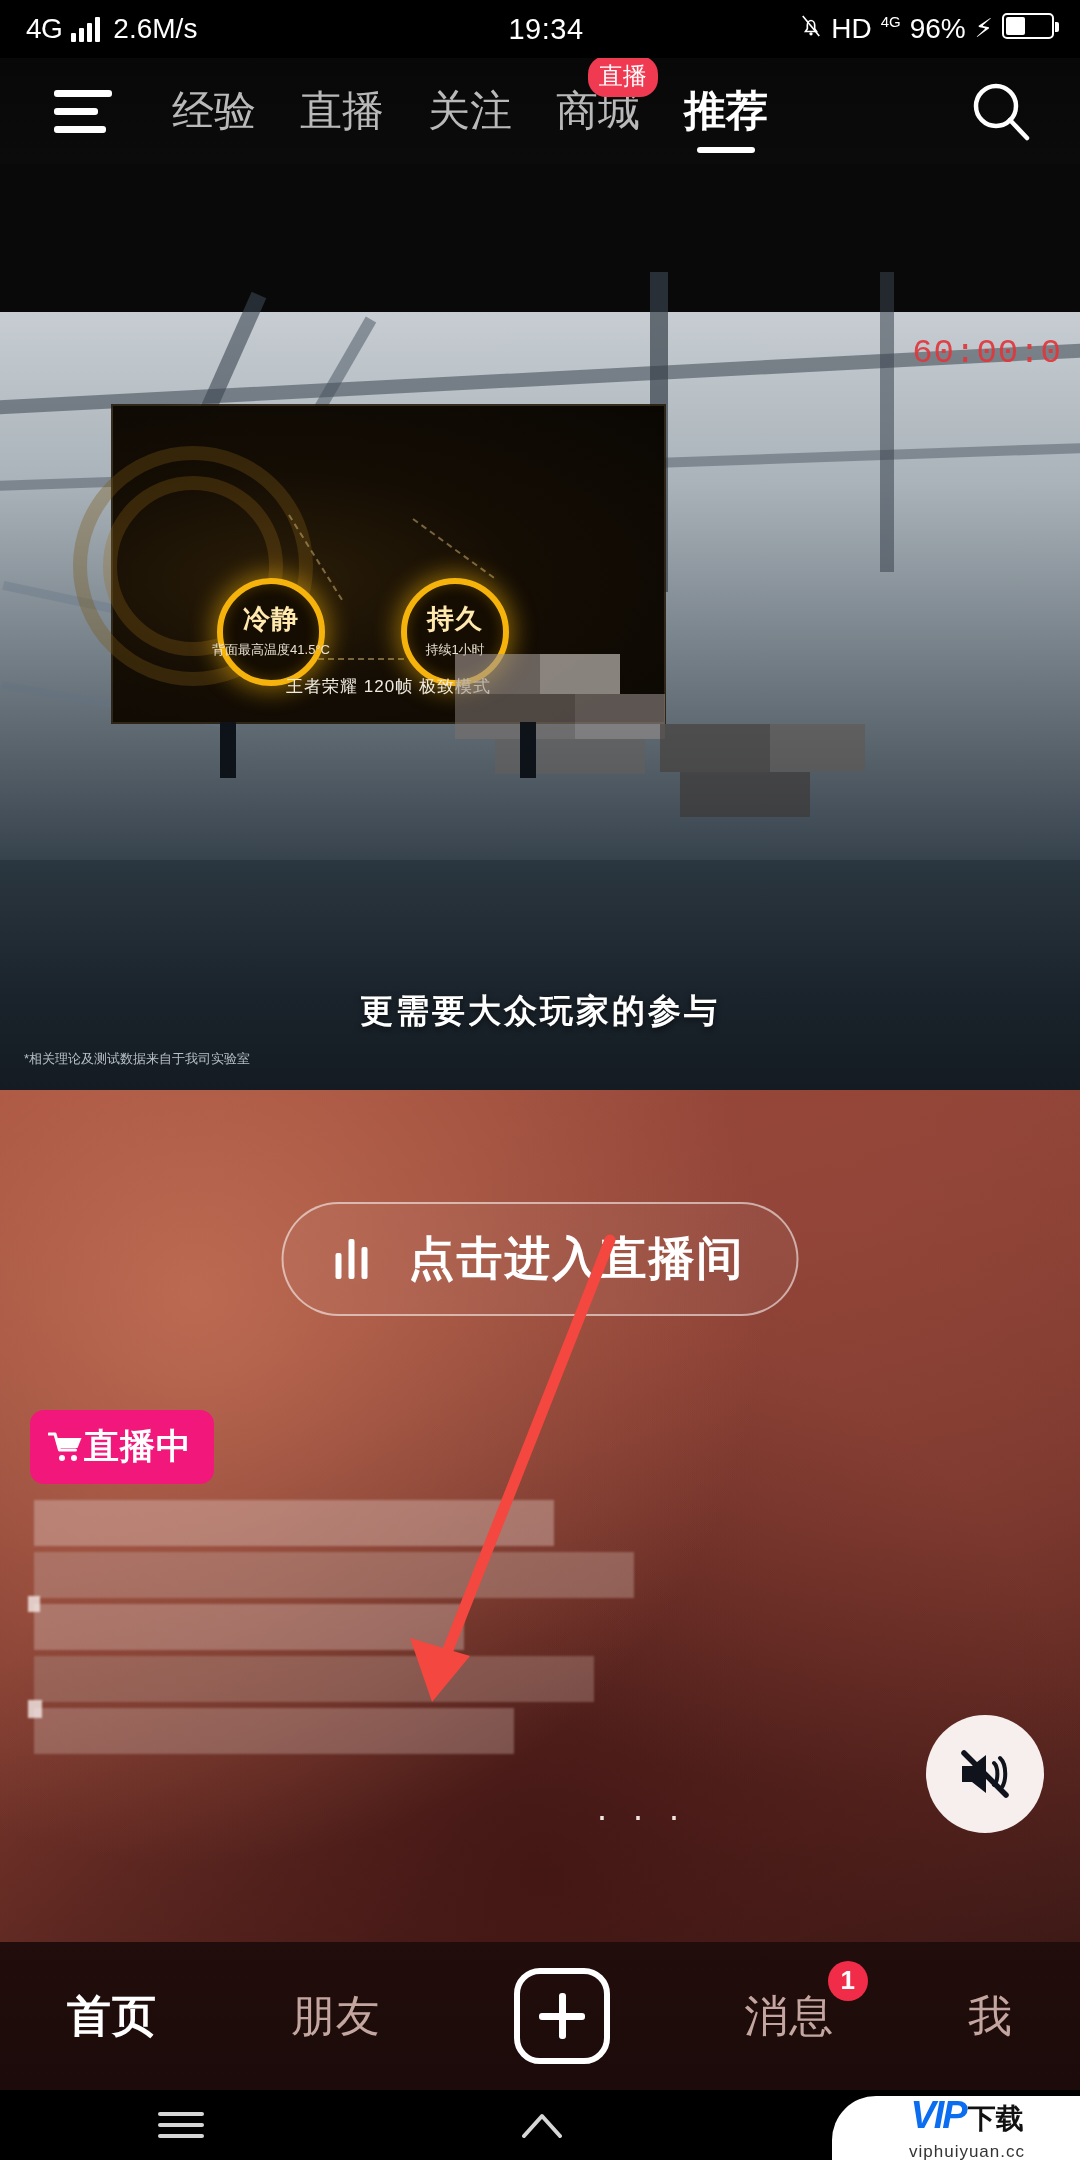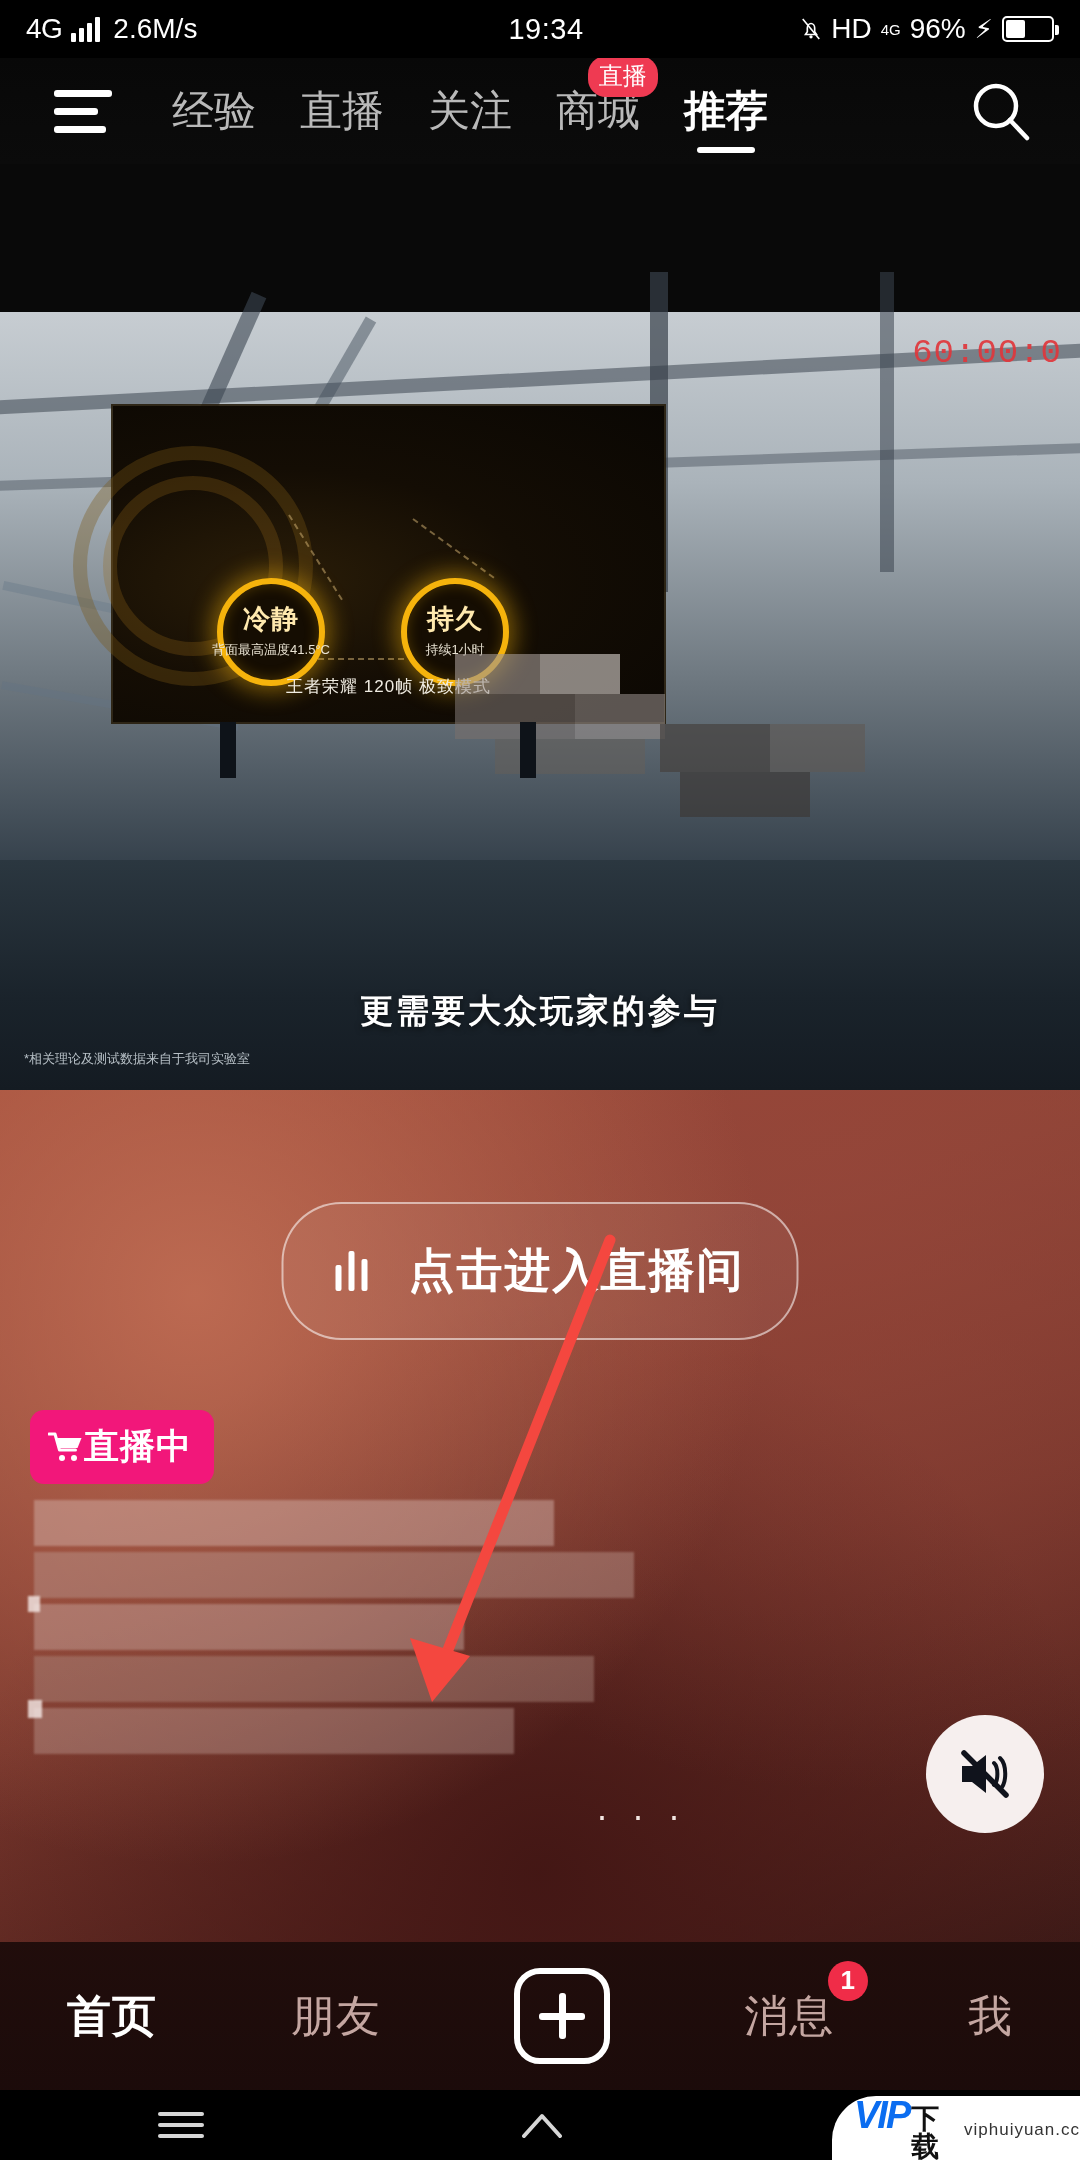--- a/index.html
+++ b/index.html
@@ -19,21 +19,21 @@
     padding:0 26px; font-size:28px; z-index:40;
   }
   .sb-left { display:flex; align-items:center; gap:9px; }
   .sb-4g { font-size:28px; letter-spacing:-0.5px; }
   .sig { display:flex; align-items:flex-end; gap:3px; height:26px; }
   .sig i { display:block; width:5px; background:#fff; border-radius:1px; }
   .sig i:nth-child(1){height:9px;} .sig i:nth-child(2){height:14px;}
   .sig i:nth-child(3){height:19px;} .sig i:nth-child(4){height:25px;}
   .sb-speed { font-size:28px; margin-left:4px; }
   .sb-center { position:absolute; left:12px; right:0; text-align:center; font-size:29px; letter-spacing:0.5px; }
-  .sb-right { margin-left:auto; display:flex; align-items:center; gap:9px; position:relative; z-index:2; }
+  .sb-right { margin-left:auto; display:flex; align-items:flex-start; gap:9px; position:relative; z-index:2; }
   .sb-right .txt { font-size:28px; }
   .sb-sup { font-size:15px; vertical-align:super; }
   .bell-off { position:relative; width:22px; height:26px; }
   .bell-off svg { width:22px; height:26px; display:block; }
   .batt { width:52px; height:26px; border:2.5px solid #fff; border-radius:5px; position:relative; }
   .batt::after { content:""; position:absolute; right:-7px; top:7px; width:4px; height:10px; background:#fff; border-radius:0 2px 2px 0; }
   .batt i { position:absolute; left:2px; top:2px; bottom:2px; width:40%; background:#fff; border-radius:2px; }
   .bolt { font-size:26px; }
 
   
@@ -127,21 +127,21 @@
       radial-gradient(circle at 18% 24%, rgba(196,112,86,.85) 0%, rgba(140,60,48,0) 52%),
       radial-gradient(circle at 78% 8%, rgba(150,70,58,.7) 0%, rgba(110,45,40,0) 55%),
       radial-gradient(circle at 50% 92%, rgba(66,22,20,.95) 0%, rgba(120,50,44,0) 60%),
       linear-gradient(165deg,#9e4a38 0%,#8d4436 28%,#77362c 58%,#5a2620 82%,#3d1a17 100%);
     overflow:hidden;
   }
   .enter-btn {
     position:absolute; top:112px; left:50%; transform:translateX(-50%);
     display:flex; align-items:center; gap:41px;
     border:2px solid rgba(255,255,255,.55); border-radius:60px;
-    padding:36px 52px; background:rgba(255,255,255,.05);text-align:right;
+    padding:24px 52px; background:rgba(255,255,255,.05);text-align:right;
   }
   .bars { display:flex; align-items:flex-end; gap:7px; height:40px; }
   .bars i { display:block; width:6px; background:#fff; border-radius:2px; }
   .bars i:nth-child(1){height:26px;} .bars i:nth-child(2){height:40px;} .bars i:nth-child(3){height:32px;}
   .enter-btn .lbl { color:#fff; font-size:46px; font-weight:bold; letter-spacing:2px; white-space:nowrap; }
 
   .live-badge {
     position:absolute; left:30px; top:1410px;
     background:#f2177a; border-radius:14px;
     display:flex; align-items:center; 
@@ -189,21 +189,21 @@
   }
   .an-recent { display:flex; flex-direction:column; gap:7px; }
   .an-recent i { display:block; width:46px; height:4px; background:#d6d6d6; border-radius:2px; }
   .an-home { width:44px; height:26px; }
   .an-back { width:42px; height:30px; }
   .androidnav svg { display:block; }
 
   .watermark {
     position:absolute; right:0; top:2096px; width:248px; height:64px;
     background:#fff; border-radius:44px 0 0 0; z-index:32;
-    display:flex; align-items:center; justify-content:flex-start; padding-left:22px;
+    display:flex; flex-direction:column; align-items:center; justify-content:space-between; padding-left:22px;
   }
   .wm-top { display:flex; align-items:baseline; gap:2px; }
   .wm-v { color:#0b6df0; font-size:38px; font-weight:bold; font-style:italic; letter-spacing:-2px; line-height:1; }
   .wm-dl { color:#111; font-size:28px; font-weight:bold; line-height:1; }
   .wm-url { color:#333; font-size:17px; letter-spacing:1px; line-height:1; margin-top:3px; }
 </style>
 </head>
 <body>
 
 <div id="screen">

